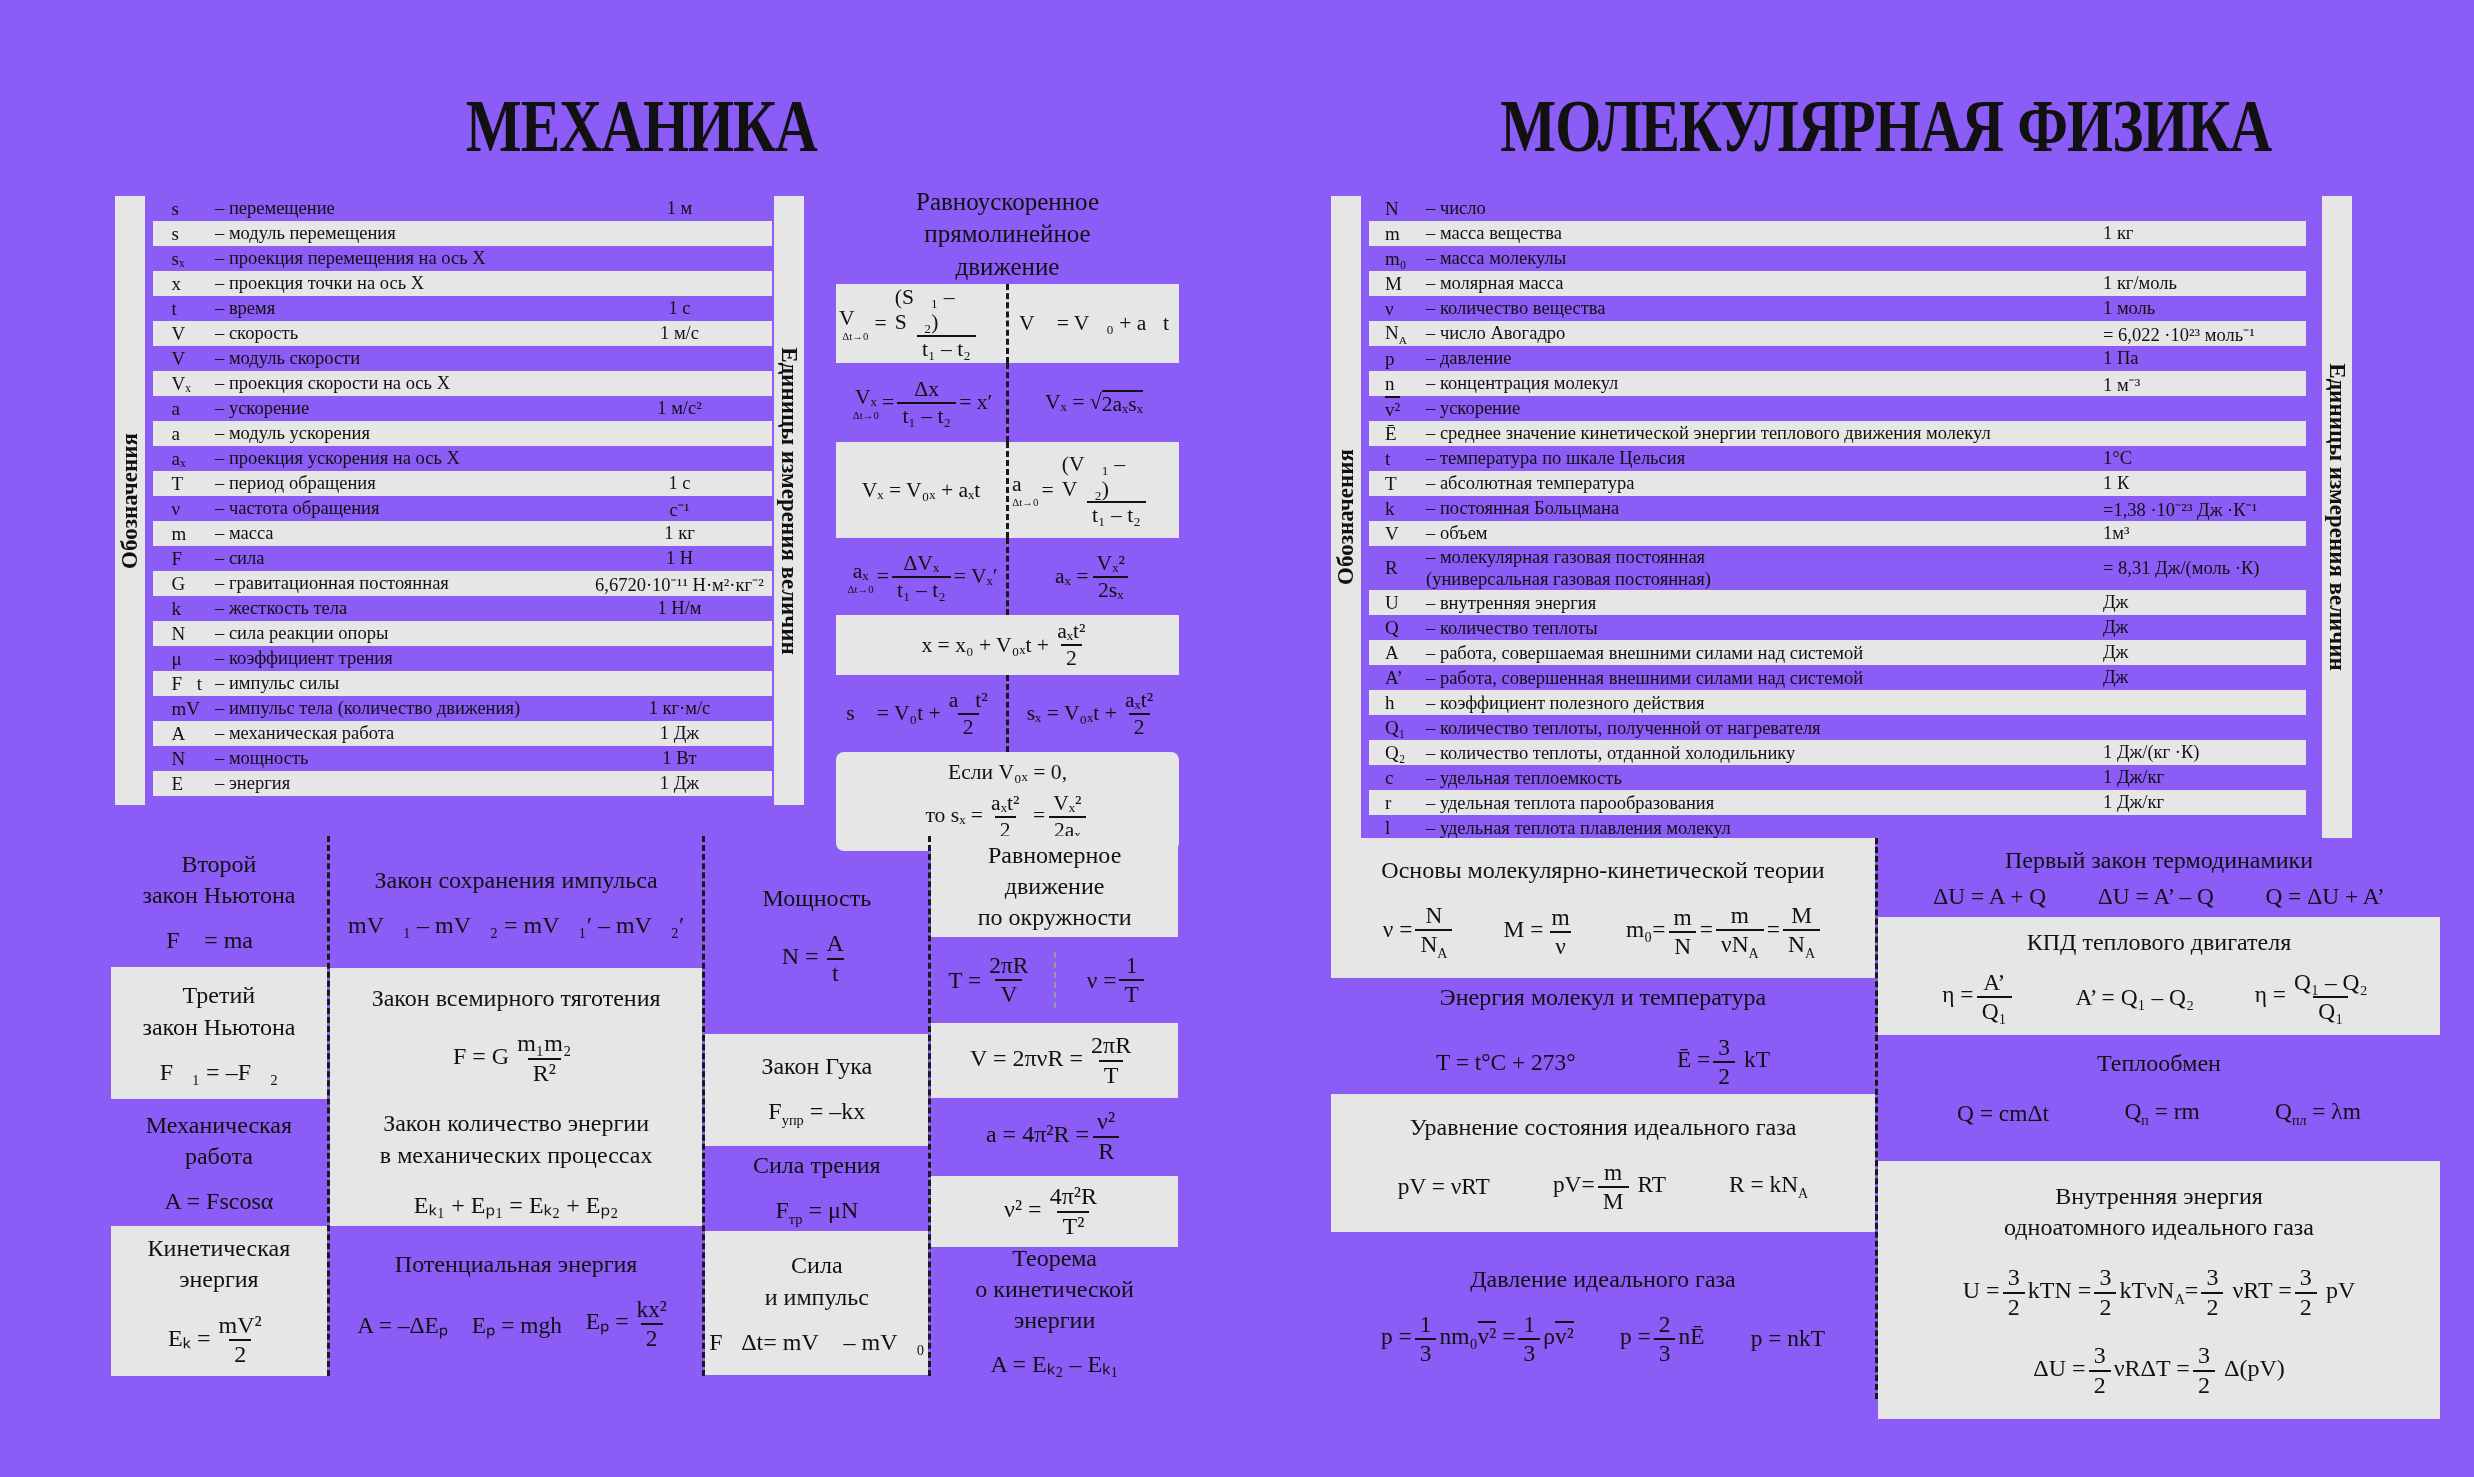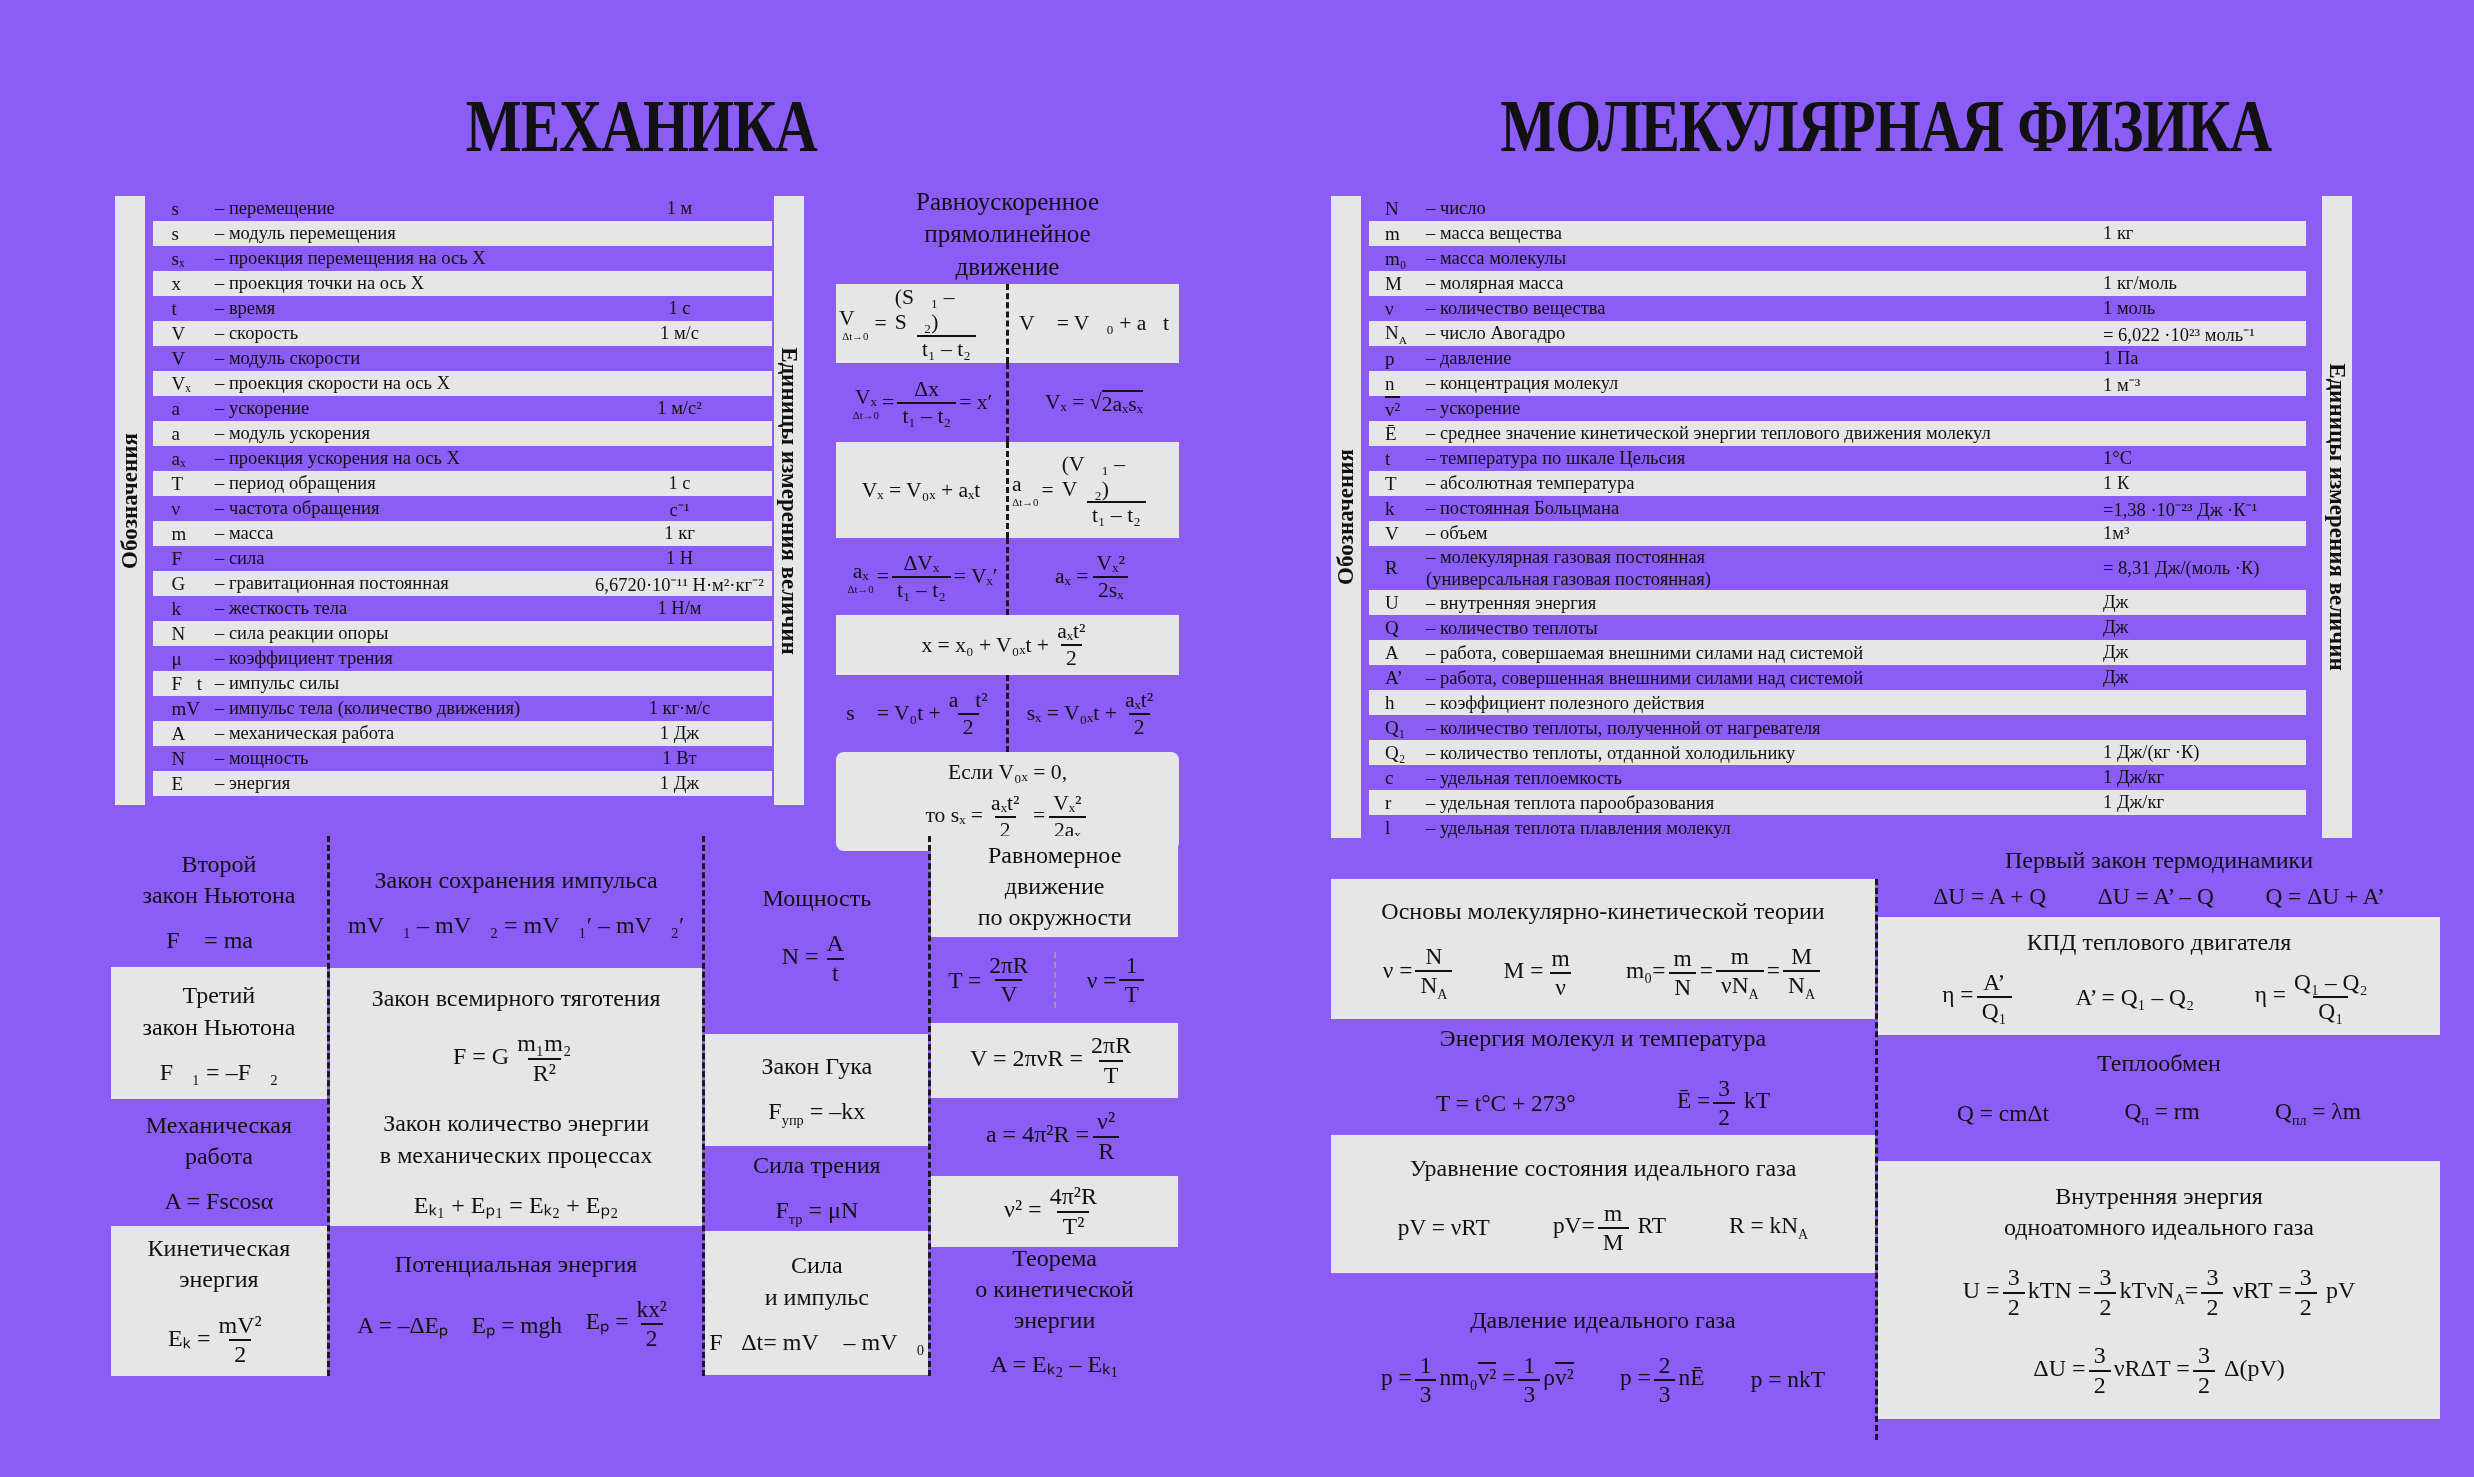--- a/index.html
+++ b/index.html
@@ -526,21 +526,21 @@
         <span class="nsym">l</span>
         <span class="ndesc">– удельная теплота плавления молекул</span>
         <span class="nunit"></span>
       </div>
     </div>
 
   <div class="vstrip down" style="left:2322px;top:196px;width:30px;height:642px;">
     <span>Единицы измерения величин</span>
   </div>
 
-  <div class="mol-col sep" style="left:1331px;top:838px;width:547px;height:561px;margin-top:41px;">
+  <div class="mol-col sep" style="left:1331px;top:838px;width:547px;height:561px;">
     <div class="law-block g" style="height:140px;">
       <div class="law-title">Основы молекулярно-кинетической теории</div>
       <div class="frow">
         <span>ν =<span class="frac">
               <span class="ftop">N</span>
               <span class="fbot">N<sub>A</sub></span>
             </span></span>
         <span>M =<span class="frac">
               <span class="ftop">m</span>
               <span class="fbot">ν</span>

